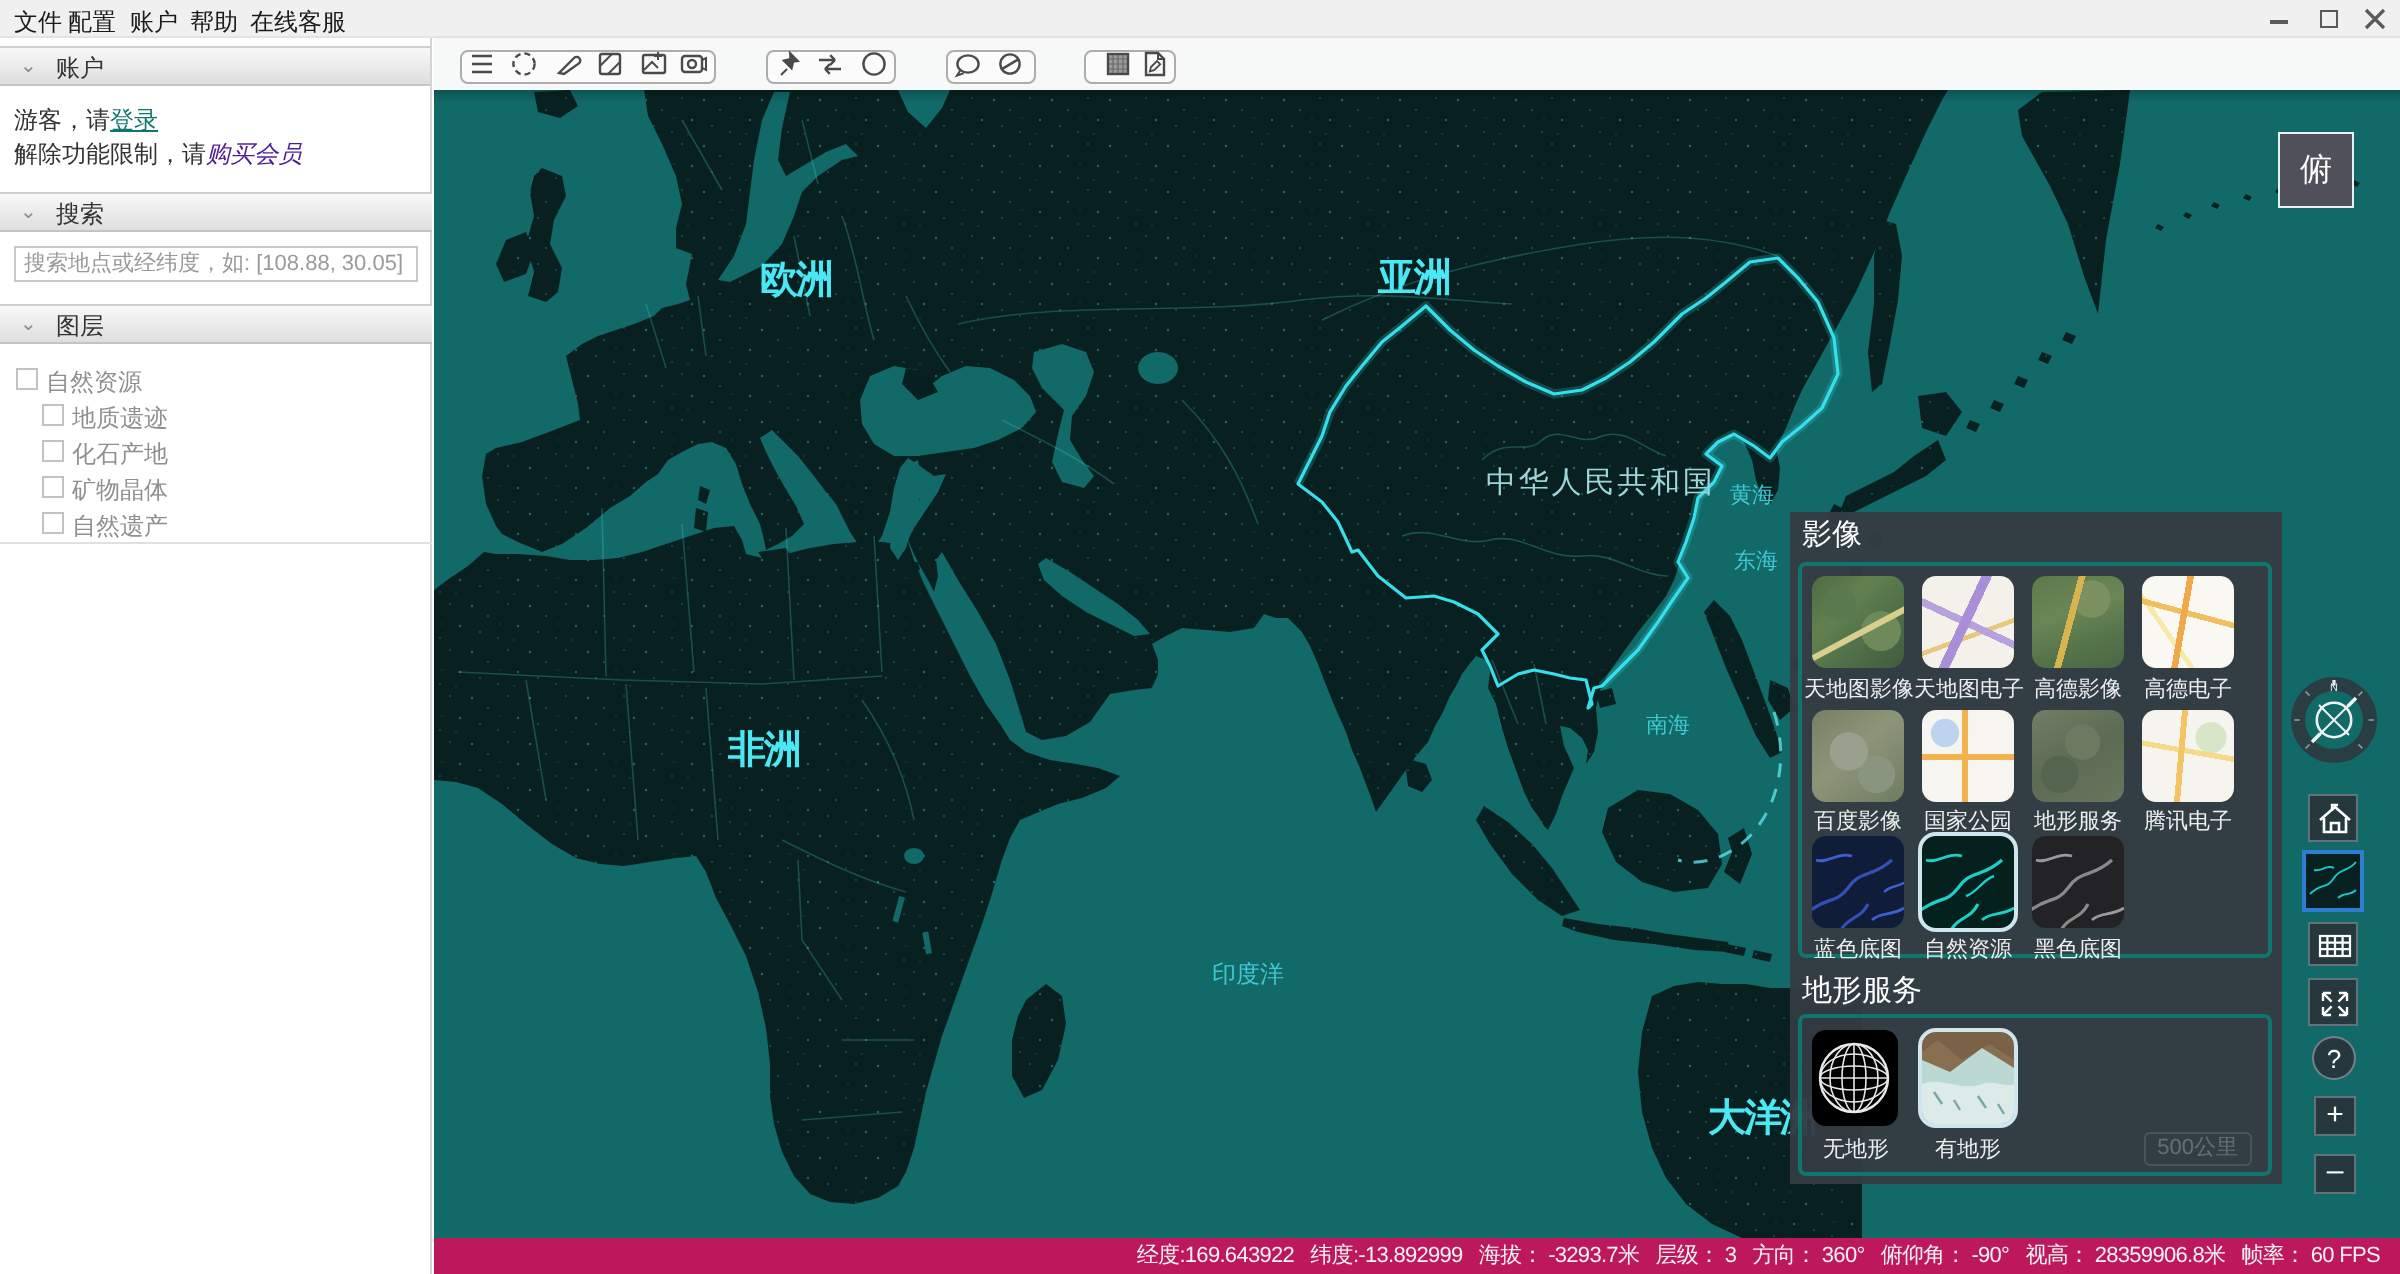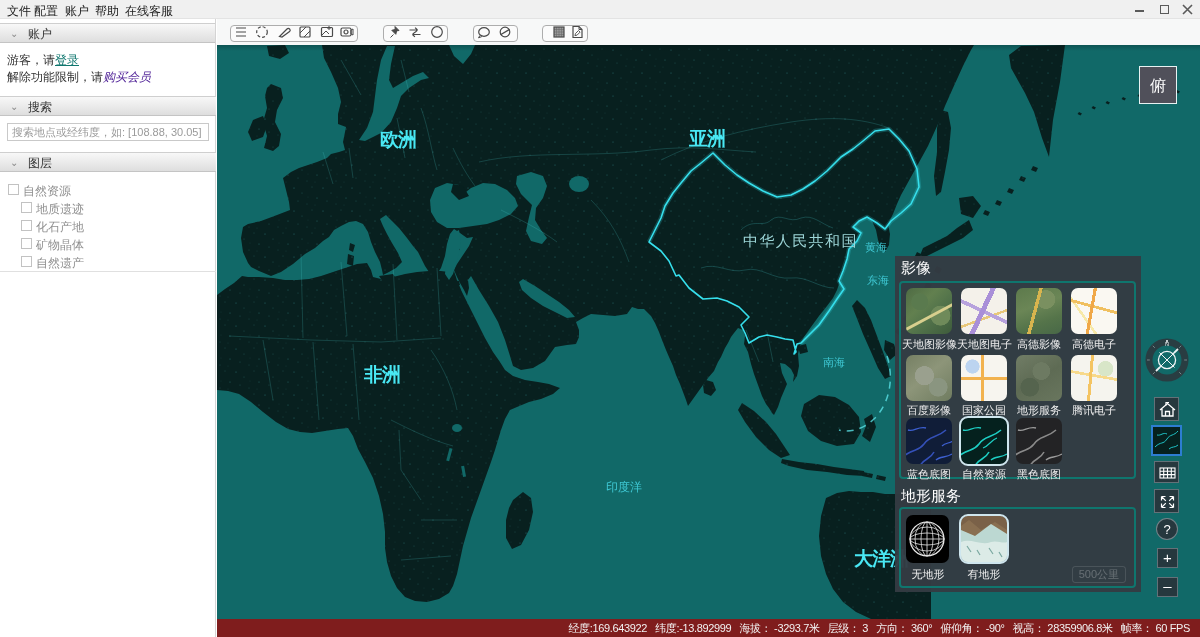--- a/index.html
+++ b/index.html
@@ -24,21 +24,21 @@
 .trow .lb { position:absolute; top:2px;text-align:right; }
 
 #main { position:absolute; left:217px; top:19px; width:983px; height:618px; }
 #toolbar { position:absolute; left:0; top:0; width:983px; height:26px; background:#f7f8f8; }
 .tgroup { position:absolute; top:6px; height:17px; border:1px solid #adadad; border-radius:4px; background:#fbfbfb; }
 
 #map { position:absolute; left:0; top:26px; width:983px; height:574px; background:#116968; }
 #map::after { content:""; position:absolute; left:0; top:0; width:100%; height:6px; background:linear-gradient(rgba(0,20,20,0.25), rgba(0,20,20,0)); pointer-events:none; }
 #map svg.world { position:absolute; left:0; top:0; }
 
-#statusbar { position:absolute; left:0; top:600px; width:983px; height:19px; background:#7f1d1d; color:#f2f2f2; font-size:11px; letter-spacing:-0.35px; line-height:19px; text-align:right; padding-right:10px; white-space:nowrap; }
+#statusbar { position:absolute; left:0; top:600px; width:983px; height:19px; background:#be185d; color:#f2f2f2; font-size:11px; letter-spacing:-0.35px; line-height:19px; text-align:right; padding-right:10px; white-space:nowrap; }
 
 #panel { position:absolute; left:678px; top:211px; width:246px; height:336px; background:rgba(52,59,67,0.96); color:#fff; }
 #panel h3 { font-weight:normal; font-size:15px; line-height:15px; margin:0 0 0 6px; }
 .pbox { position:relative; margin:0 5px 0 4px; border:2px solid #0f766e; border-radius:4px; }
 .thumb { position:absolute; width:46px; height:46px; border-radius:7px; overflow:hidden; }
 .tlabel { position:absolute; width:54px; text-align:center; font-size:11px; color:#eee; white-space:nowrap; }
 
 .rc { position:absolute; background:rgba(42,48,55,0.85); border:1px solid rgba(160,170,178,0.5); color:#fff; }
 
 .thumb.sel { outline:2px solid #cfe6ee; outline-offset:0px; }

